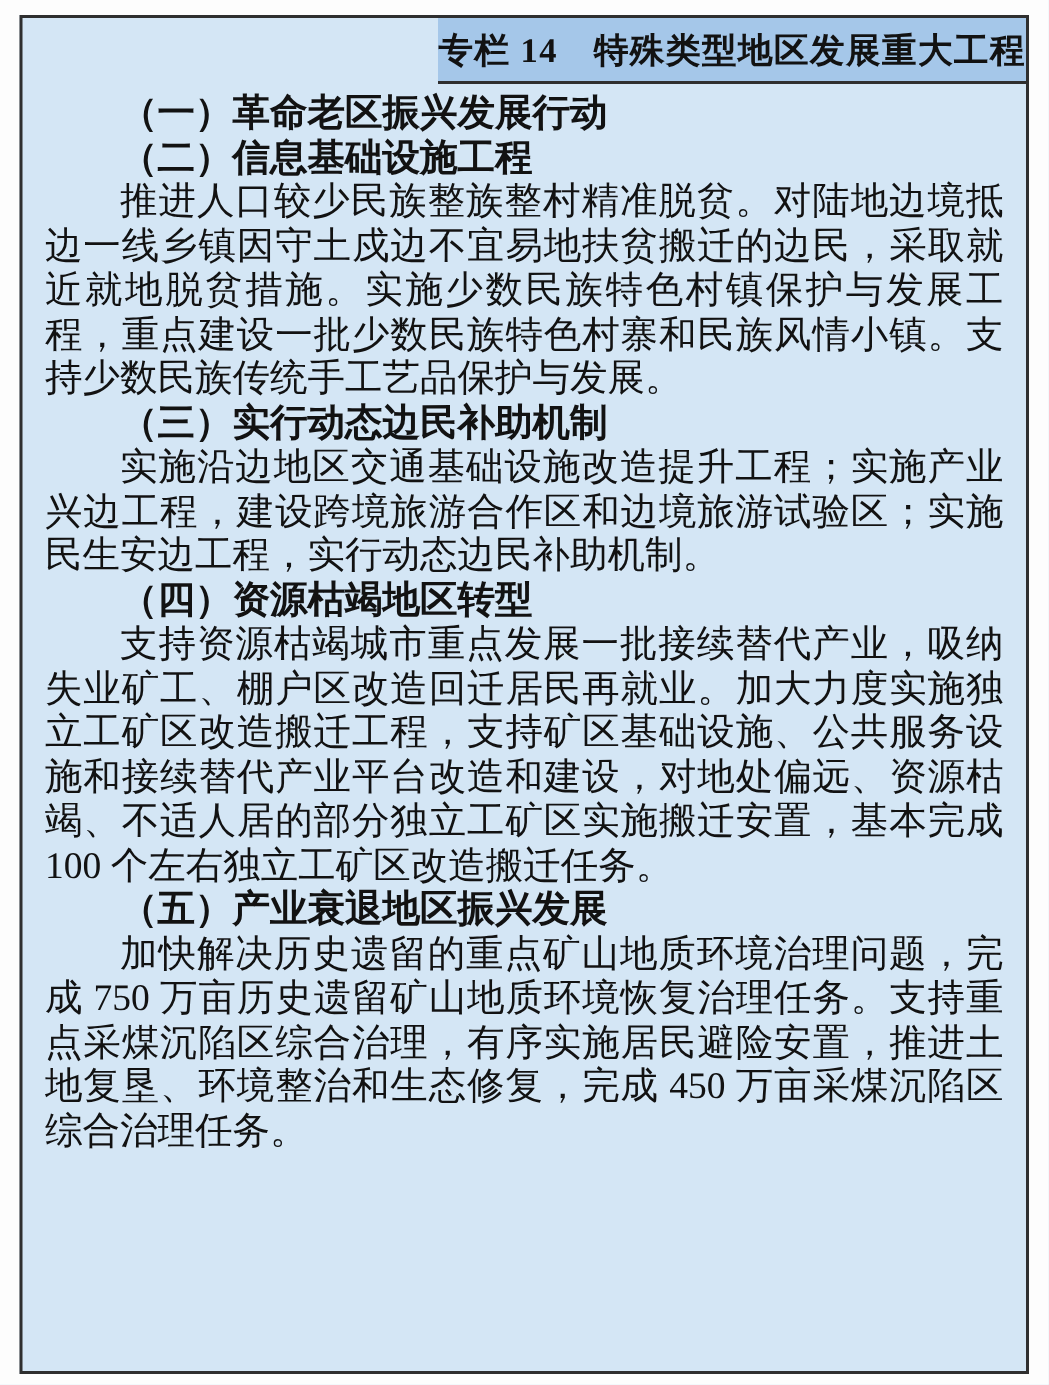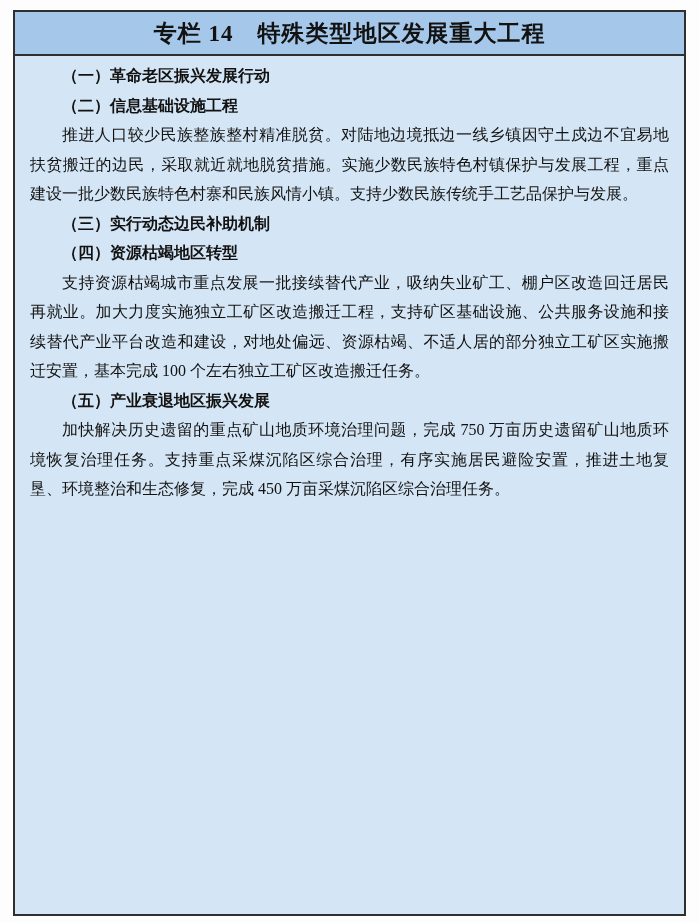--- a/index.html
+++ b/index.html
@@ -2,21 +2,21 @@
 <html style="--header-bg: #a5c7e9; --body-bg: #d4e6f5; --border: #2f2f2f; --text: #121212; --page-bg: #fdfdfd;"><head>
 <meta charset="utf-8">
 <style>
   :root {
     --header-bg: #a5c7e9;
     --body-bg: #d4e6f5;
     --border: #2f2f2f;
     --text: #121212;
     --page-bg: #fdfdfd;
   }
-  * { box-sizing: border-box; }
+  * { box-sizing: border-box; align-items: flex-end; }
   html, body {
     margin: 0;
     padding: 0;
     width: 699px;
     height: 923px;
     background: var(--page-bg);
     font-family: "Liberation Serif", "DejaVu Serif", serif;
     overflow: hidden;
   }
   .panel {
@@ -37,21 +37,21 @@
     font-weight: bold;
     font-size: 23px;
     color: var(--text);
     padding: 6px 0 5px 0;
     letter-spacing: 1px;
     flex: 0 0 auto;
   }
   .panel-body {
     flex: 1 1 auto;
     padding: 5px 15px 6px 15px;
-    font-size: 16px;
+    font-size: 25px;
     line-height: 29.5px;
     color: var(--text);
     text-align: justify;
     text-justify: inter-ideograph;
     overflow: hidden;
   }
   .section-heading {
     margin: 0;
     font-weight: bold;
     text-indent: 2em;
@@ -67,20 +67,21 @@
 <div class="panel">
   <div class="panel-header">专栏 14　特殊类型地区发展重大工程</div>
   <div class="panel-body">
 
     <p class="section-heading">（一）革命老区振兴发展行动</p>
 
     <p class="section-heading">（二）信息基础设施工程</p>
     <p class="section-text">推进人口较少民族整族整村精准脱贫。对陆地边境抵边一线乡镇因守土戍边不宜易地扶贫搬迁的边民，采取就近就地脱贫措施。实施少数民族特色村镇保护与发展工程，重点建设一批少数民族特色村寨和民族风情小镇。支持少数民族传统手工艺品保护与发展。</p>
 
     <p class="section-heading">（三）实行动态边民补助机制</p>
+    <p class="section-text">实施沿边地区交通基础设施改造提升工程；实施产业兴边工程，建设跨境旅游合作区和边境旅游试验区；实施民生安边工程，实行动态边民补助机制。</p>
 
     <p class="section-heading">（四）资源枯竭地区转型</p>
     <p class="section-text">支持资源枯竭城市重点发展一批接续替代产业，吸纳失业矿工、棚户区改造回迁居民再就业。加大力度实施独立工矿区改造搬迁工程，支持矿区基础设施、公共服务设施和接续替代产业平台改造和建设，对地处偏远、资源枯竭、不适人居的部分独立工矿区实施搬迁安置，基本完成 100 个左右独立工矿区改造搬迁任务。</p>
 
     <p class="section-heading">（五）产业衰退地区振兴发展</p>
 
     <p class="section-text">加快解决历史遗留的重点矿山地质环境治理问题，完成 750 万亩历史遗留矿山地质环境恢复治理任务。支持重点采煤沉陷区综合治理，有序实施居民避险安置，推进土地复垦、环境整治和生态修复，完成 450 万亩采煤沉陷区综合治理任务。</p>
 
   </div>
 </div>

